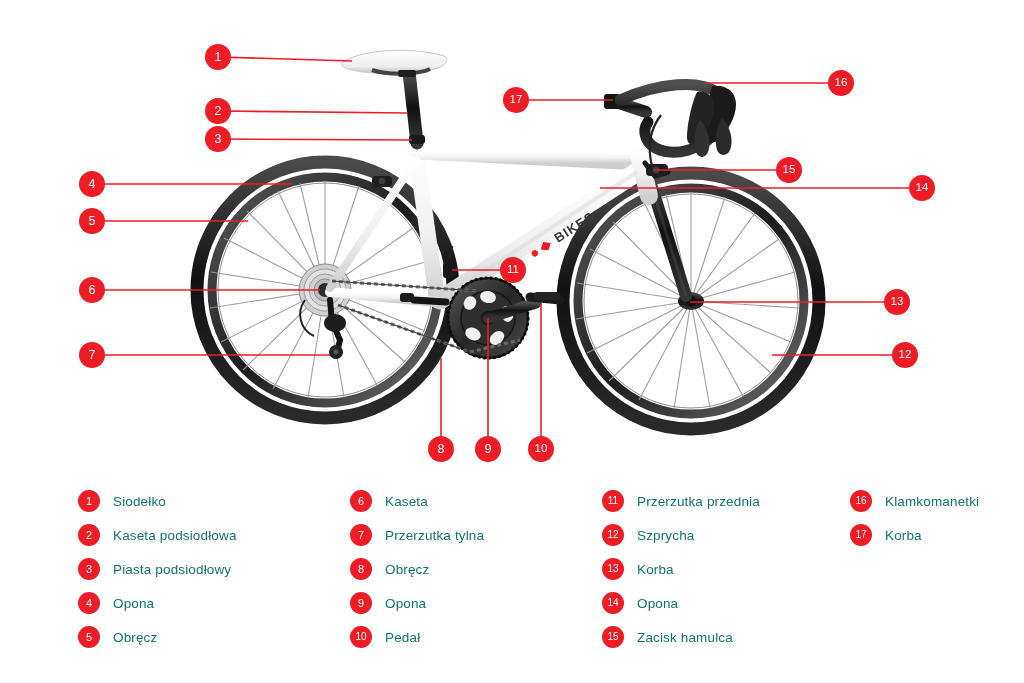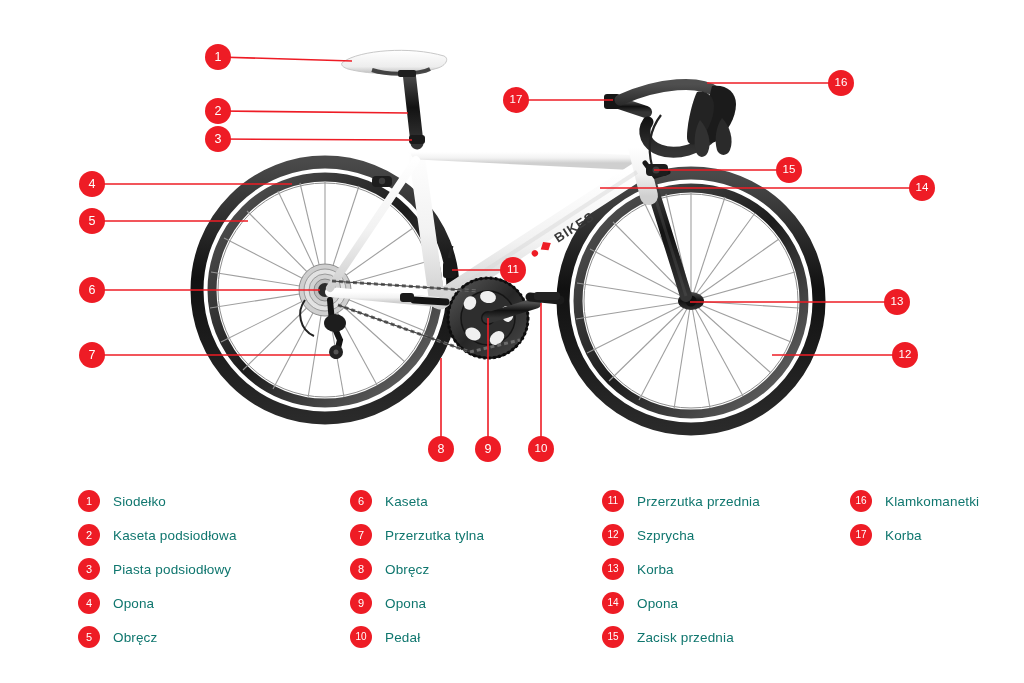--- a/index.html
+++ b/index.html
@@ -372,21 +372,21 @@
         <div class="legend-row">
           <span class="badge two">13</span>
           <span class="legend-label">Korba</span>
         </div>
         <div class="legend-row">
           <span class="badge two">14</span>
           <span class="legend-label">Opona</span>
         </div>
         <div class="legend-row">
           <span class="badge two">15</span>
-          <span class="legend-label">Zacisk przednia</span>
+          <span class="legend-label">Zacisk hamulca</span>
         </div>
       </div>
       <div class="legend-col" style="left: 850px;">
         <div class="legend-row">
           <span class="badge two">16</span>
           <span class="legend-label">Klamkomanetki</span>
         </div>
         <div class="legend-row">
           <span class="badge two">17</span>
           <span class="legend-label">Korba</span>

